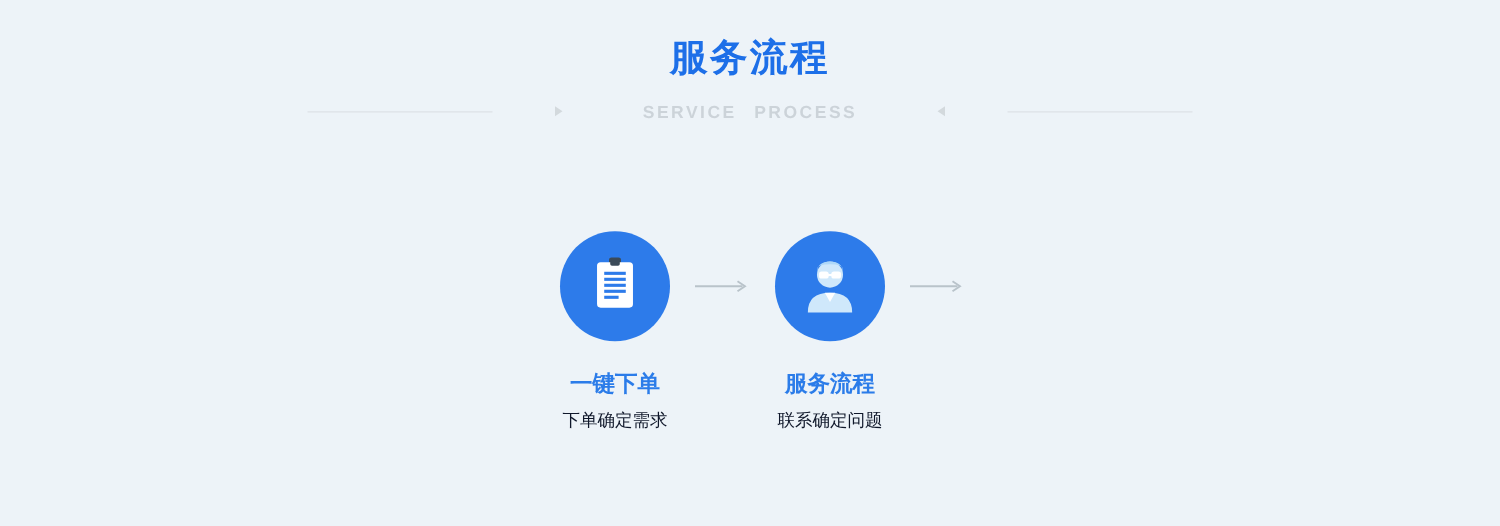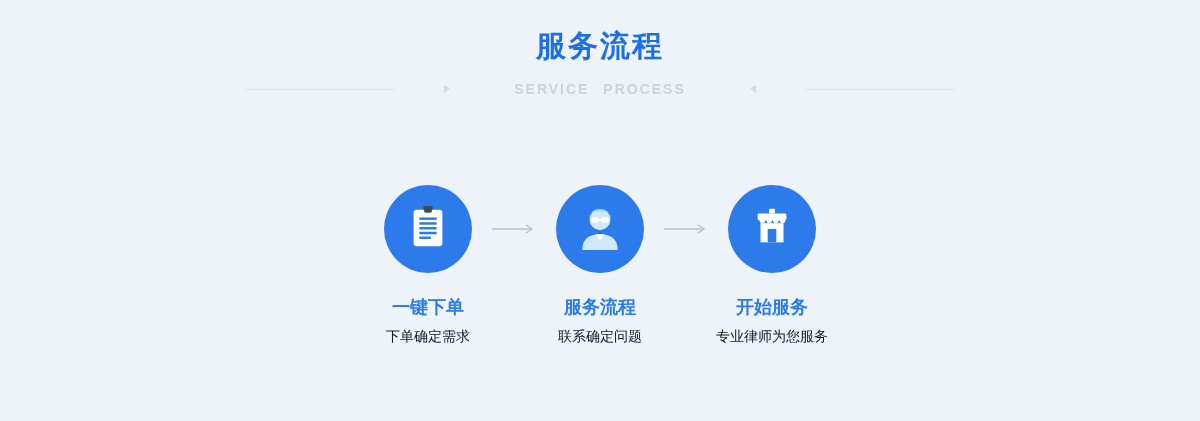--- a/index.html
+++ b/index.html
@@ -160,37 +160,15 @@
       <div class="step-desc">联系确定问题</div>
     </div>
 
     <div class="arrow-cell">
       <svg width="44" height="10" viewBox="0 0 44 10">
         <line x1="0" y1="5" x2="38" y2="5" stroke="#b9c3ca" stroke-width="1.5"></line>
         <polyline points="34,1 40,5 34,9" fill="none" stroke="#b9c3ca" stroke-width="1.5"></polyline>
       </svg>
     </div>
 
-    <div class="step">
-      <div class="circle">
-        <span>
-          <svg width="46" height="46" viewBox="0 0 48 48">
-
-            <rect x="21" y="5" width="6" height="5" fill="#ffffff"></rect>
-
-            <rect x="9" y="10" width="30" height="7" rx="1.5" fill="#ffffff"></rect>
-            <circle cx="14" cy="17" r="3" fill="#ffffff"></circle>
-            <circle cx="21" cy="17" r="3" fill="#ffffff"></circle>
-            <circle cx="28" cy="17" r="3" fill="#ffffff"></circle>
-            <circle cx="35" cy="17" r="3" fill="#ffffff"></circle>
-
-            <rect x="12" y="20" width="24" height="20" fill="#ffffff"></rect>
-
-            <rect x="19.5" y="26" width="9" height="14" fill="#2d7bea"></rect>
-          </svg>
-        </span>
-      </div>
-      <div class="step-title">开始服务</div>
-      <div class="step-desc">专业律师为您服务</div>
-    </div>
 
   </div>
 </div>
 
 </body></html>

